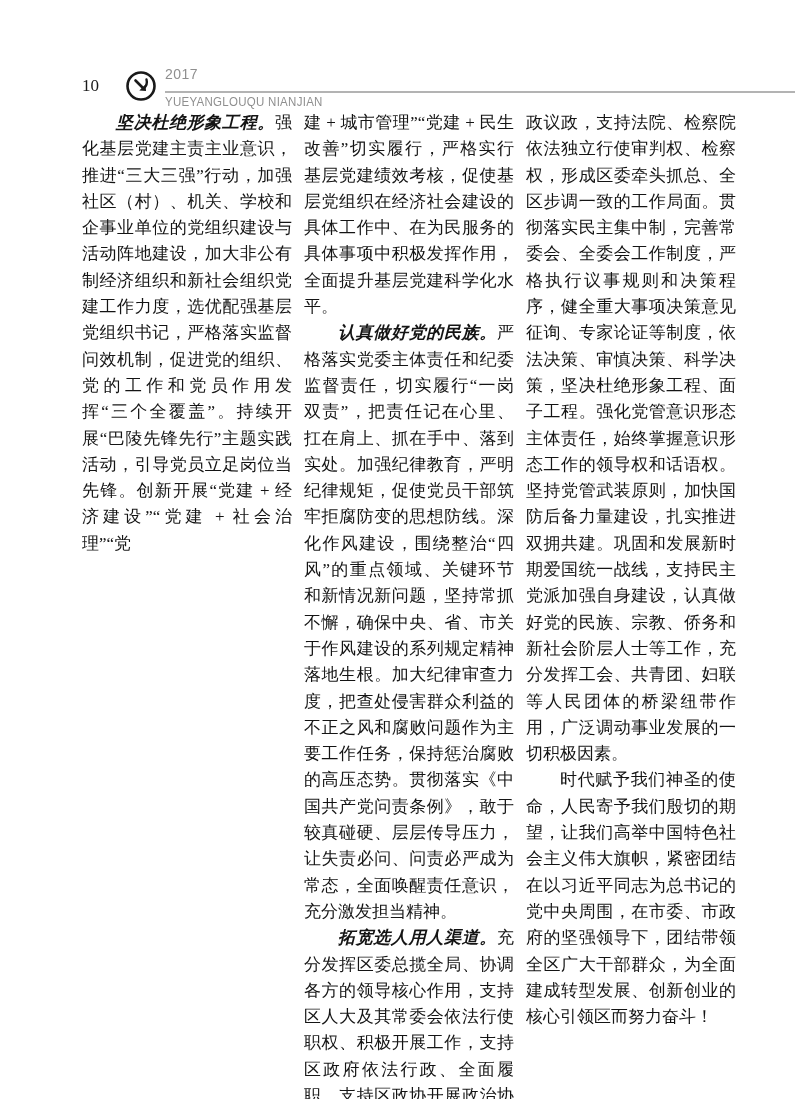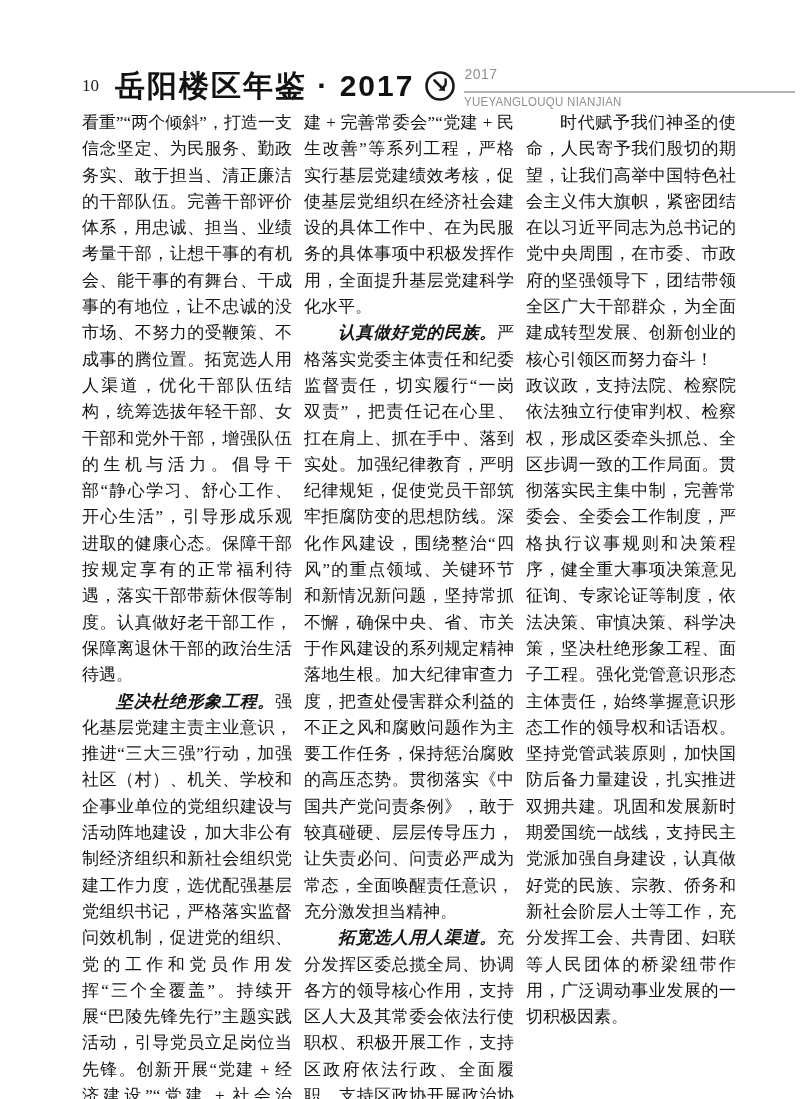--- a/index.html
+++ b/index.html
@@ -60,45 +60,43 @@
   .para.indent{text-indent:2em;}
   .lead{font-weight:bold;font-style:italic;}
 </style>
 </head>
 <body>
 
 <div class="page">
 
   <header class="header">
     <span class="pagenum">10</span>
-    <h1 class="title">岳阳楼区年鉴 · 2017</h1>
     <span class="logo">
       <svg width="32" height="32" viewBox="0 0 32 32">
         <circle cx="16" cy="16" r="13.5" fill="none" stroke="#1a1a1a" stroke-width="2.6"></circle>
         <path d="M10.5 10.5 L18.5 18.5" fill="none" stroke="#1a1a1a" stroke-width="2.6" stroke-linecap="round"></path>
         <path d="M21.5 9.5 Q23 15 18.5 18.5" fill="none" stroke="#1a1a1a" stroke-width="2.4" stroke-linecap="round"></path>
         <path d="M20.5 14.5 L21 21 L14.3 20.5 Z" fill="#1a1a1a"></path>
       </svg>
     </span>
     <div class="rule-block">
       <span class="rule-year">2017</span>
       <div class="rule-line"></div>
       <span class="rule-pinyin">YUEYANGLOUQU NIANJIAN</span>
     </div>
   </header>
 
   <main class="columns">
     <div class="col" id="col-0">
-        <p class="para">看重”“两个倾斜”，打造一支信念坚定、为民服务、勤政务实、敢于担当、清正廉洁的干部队伍。完善干部评价体系，用忠诚、担当、业绩考量干部，让想干事的有机会、能干事的有舞台、干成事的有地位，让不忠诚的没市场、不努力的受鞭策、不成事的腾位置。拓宽选人用人渠道，优化干部队伍结构，统筹选拔年轻干部、女干部和党外干部，增强队伍的生机与活力。倡导干部“静心学习、舒心工作、开心生活”，引导形成乐观进取的健康心态。保障干部按规定享有的正常福利待遇，落实干部带薪休假等制度。认真做好老干部工作，保障离退休干部的政治生活待遇。</p>
         <p class="para indent"><b class="lead">坚决杜绝形象工程。</b>强化基层党建主责主业意识，推进“三大三强”行动，加强社区（村）、机关、学校和企事业单位的党组织建设与活动阵地建设，加大非公有制经济组织和新社会组织党建工作力度，选优配强基层党组织书记，严格落实监督问效机制，促进党的组织、党的工作和党员作用发挥“三个全覆盖”。持续开展“巴陵先锋先行”主题实践活动，引导党员立足岗位当先锋。创新开展“党建 + 经济建设”“党建 + 社会治理”“党</p>
       </div>
     <div class="col" id="col-1">
-        <p class="para">建 + 完善常委会”“党建 + 民生改善”等系列工程，严格实行基层党建绩效考核，促使基层党组织在经济社会建设的具体工作中、在为民服务的具体事项中积极发挥作用，全面提升基层党建科学化水平。</p>
+        <p class="para">建 + 城市管理”“党建 + 民生改善”切实履行，严格实行基层党建绩效考核，促使基层党组织在经济社会建设的具体工作中、在为民服务的具体事项中积极发挥作用，全面提升基层党建科学化水平。</p>
         <p class="para indent"><b class="lead">认真做好党的民族。</b>严格落实党委主体责任和纪委监督责任，切实履行“一岗双责”，把责任记在心里、扛在肩上、抓在手中、落到实处。加强纪律教育，严明纪律规矩，促使党员干部筑牢拒腐防变的思想防线。深化作风建设，围绕整治“四风”的重点领域、关键环节和新情况新问题，坚持常抓不懈，确保中央、省、市关于作风建设的系列规定精神落地生根。加大纪律审查力度，把查处侵害群众利益的不正之风和腐败问题作为主要工作任务，保持惩治腐败的高压态势。贯彻落实《中国共产党问责条例》，敢于较真碰硬、层层传导压力，让失责必问、问责必严成为常态，全面唤醒责任意识，充分激发担当精神。</p>
         <p class="para indent"><b class="lead">拓宽选人用人渠道。</b>充分发挥区委总揽全局、协调各方的领导核心作用，支持区人大及其常委会依法行使职权、积极开展工作，支持区政府依法行政、全面履职，支持区政协开展政治协商、民主监督、参</p>
       </div>
     <div class="col" id="col-2">
+        <p class="para">政议政，支持法院、检察院依法独立行使审判权、检察权，形成区委牵头抓总、全区步调一致的工作局面。贯彻落实民主集中制，完善常委会、全委会工作制度，严格执行议事规则和决策程序，健全重大事项决策意见征询、专家论证等制度，依法决策、审慎决策、科学决策，坚决杜绝形象工程、面子工程。强化党管意识形态主体责任，始终掌握意识形态工作的领导权和话语权。坚持党管武装原则，加快国防后备力量建设，扎实推进双拥共建。巩固和发展新时期爱国统一战线，支持民主党派加强自身建设，认真做好党的民族、宗教、侨务和新社会阶层人士等工作，充分发挥工会、共青团、妇联等人民团体的桥梁纽带作用，广泛调动事业发展的一切积极因素。</p>
         <p class="para indent">时代赋予我们神圣的使命，人民寄予我们殷切的期望，让我们高举中国特色社会主义伟大旗帜，紧密团结在以习近平同志为总书记的党中央周围，在市委、市政府的坚强领导下，团结带领全区广大干部群众，为全面建成转型发展、创新创业的核心引领区而努力奋斗！</p>
-        <p class="para">政议政，支持法院、检察院依法独立行使审判权、检察权，形成区委牵头抓总、全区步调一致的工作局面。贯彻落实民主集中制，完善常委会、全委会工作制度，严格执行议事规则和决策程序，健全重大事项决策意见征询、专家论证等制度，依法决策、审慎决策、科学决策，坚决杜绝形象工程、面子工程。强化党管意识形态主体责任，始终掌握意识形态工作的领导权和话语权。坚持党管武装原则，加快国防后备力量建设，扎实推进双拥共建。巩固和发展新时期爱国统一战线，支持民主党派加强自身建设，认真做好党的民族、宗教、侨务和新社会阶层人士等工作，充分发挥工会、共青团、妇联等人民团体的桥梁纽带作用，广泛调动事业发展的一切积极因素。</p>
       </div>
   </main>
 
 </div>
 
 </body></html>

